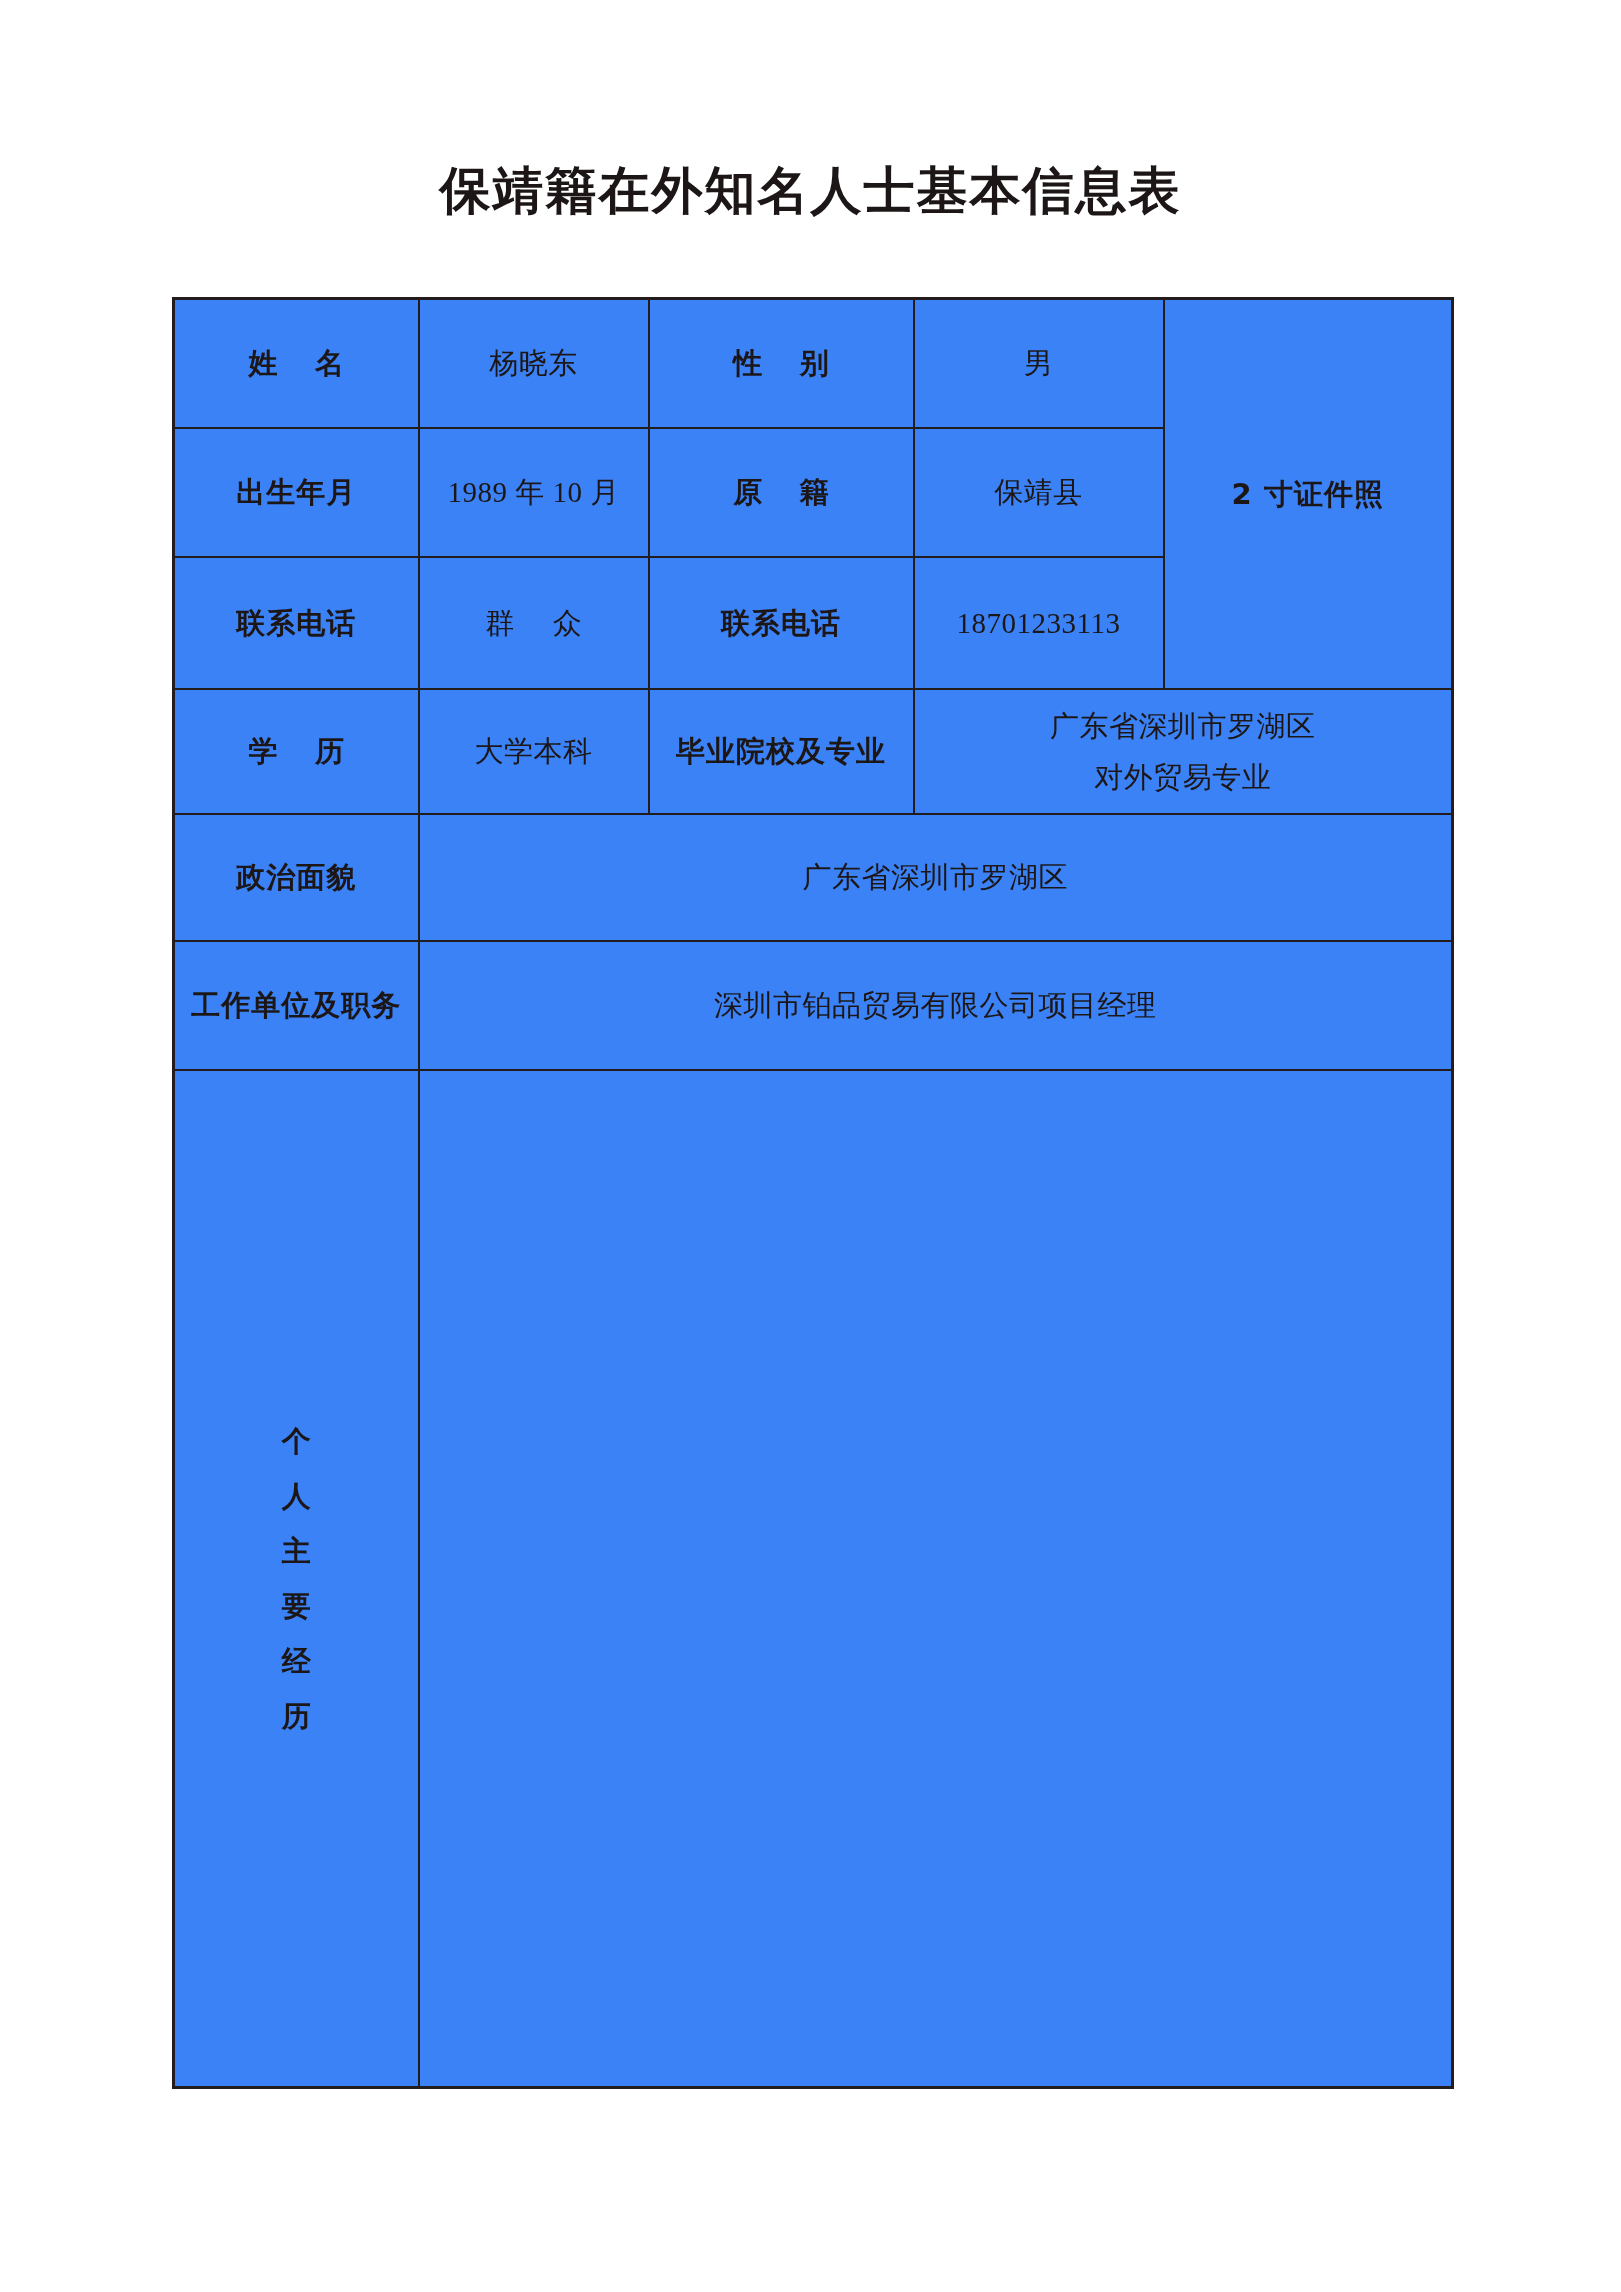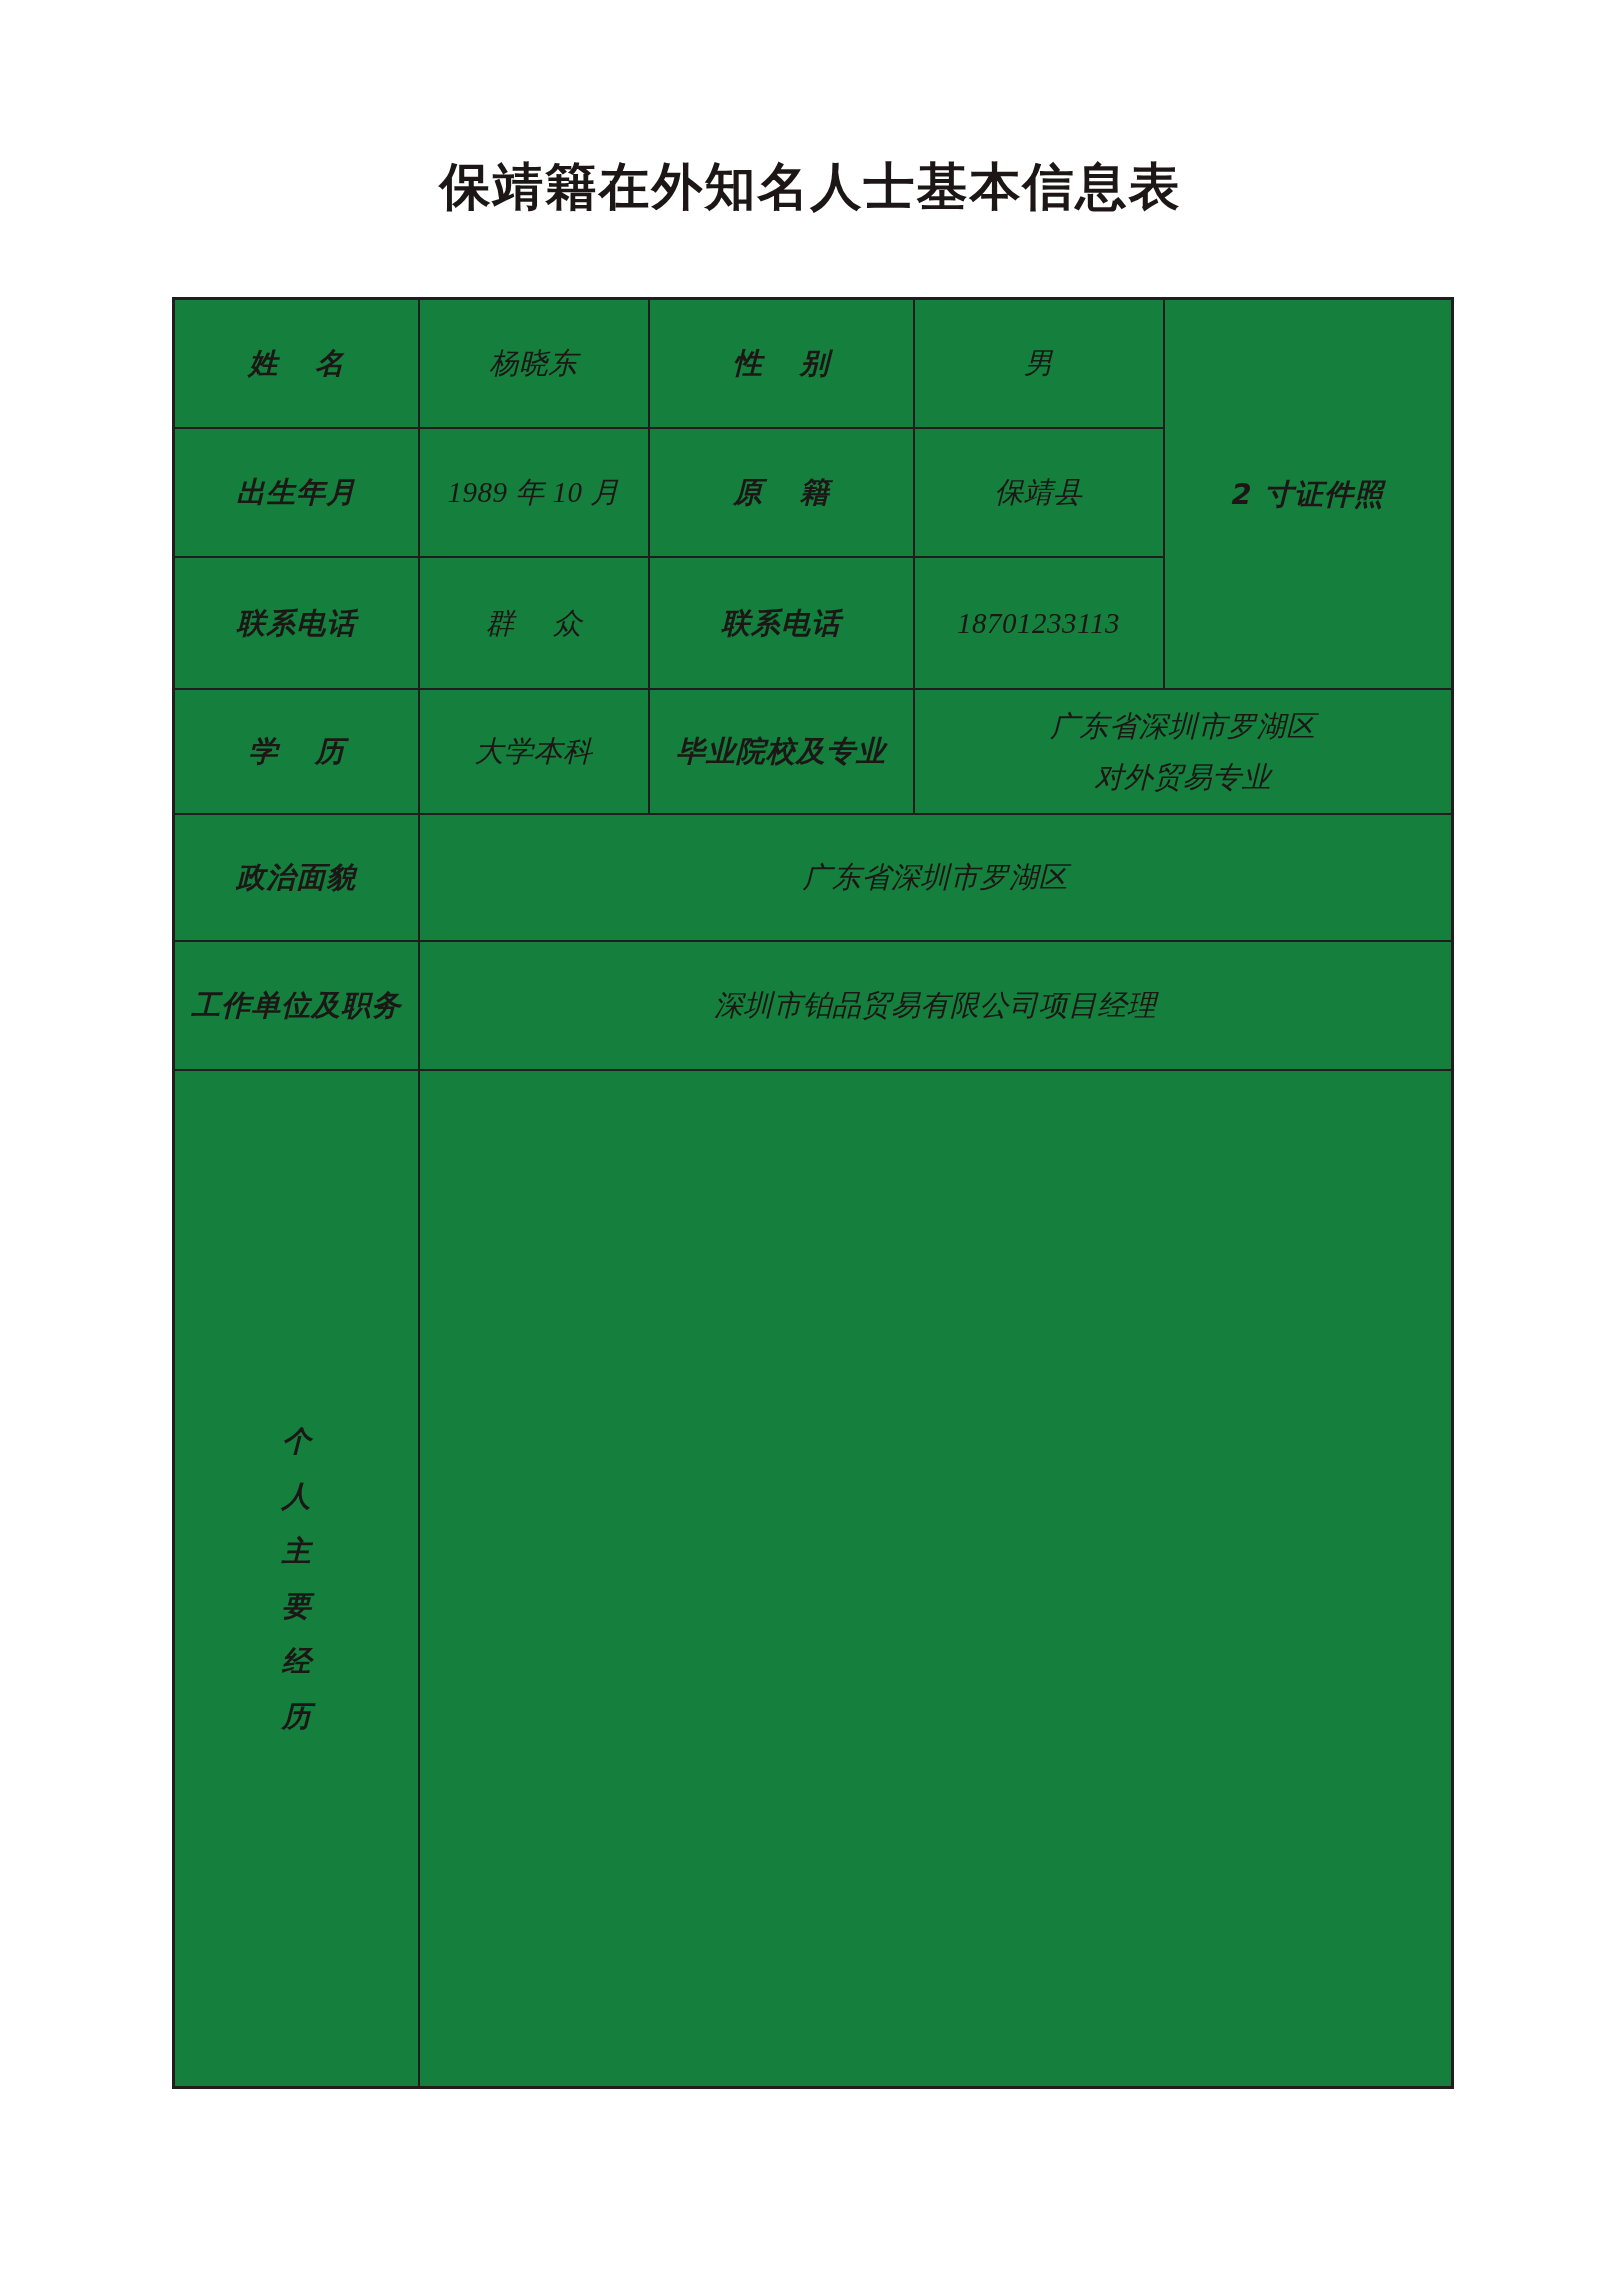--- a/index.html
+++ b/index.html
@@ -24,37 +24,36 @@
     height: 2293px;
     background: #ffffff;
   }
 
   .doc-title {
     position: absolute;
     left: 0;
     top: 157px;
     width: 1621px;
     text-align: center;
-    font-family: Liberation Mono, monospace;
+    font-family: Liberation Sans, sans-serif;
     font-weight: bold;
     font-size: 51px;
     letter-spacing: 2px;
     color: #1c1616;
     line-height: 67px;
   }
 
   .info-table {
     position: absolute;
     left: 172px;
     top: 297px;
     width: 1279px;
     border-collapse: collapse;
     table-layout: fixed;
-    background: #15803d;
-    font-style: italic;
+    background: #3b82f6;
   }
 
   .info-table td {
     border: 2px solid #231c1c;
     text-align: center;
     vertical-align: middle;
     padding: 0;
     font-size: 29px;
     line-height: 41px;
     color: #1c1616;

